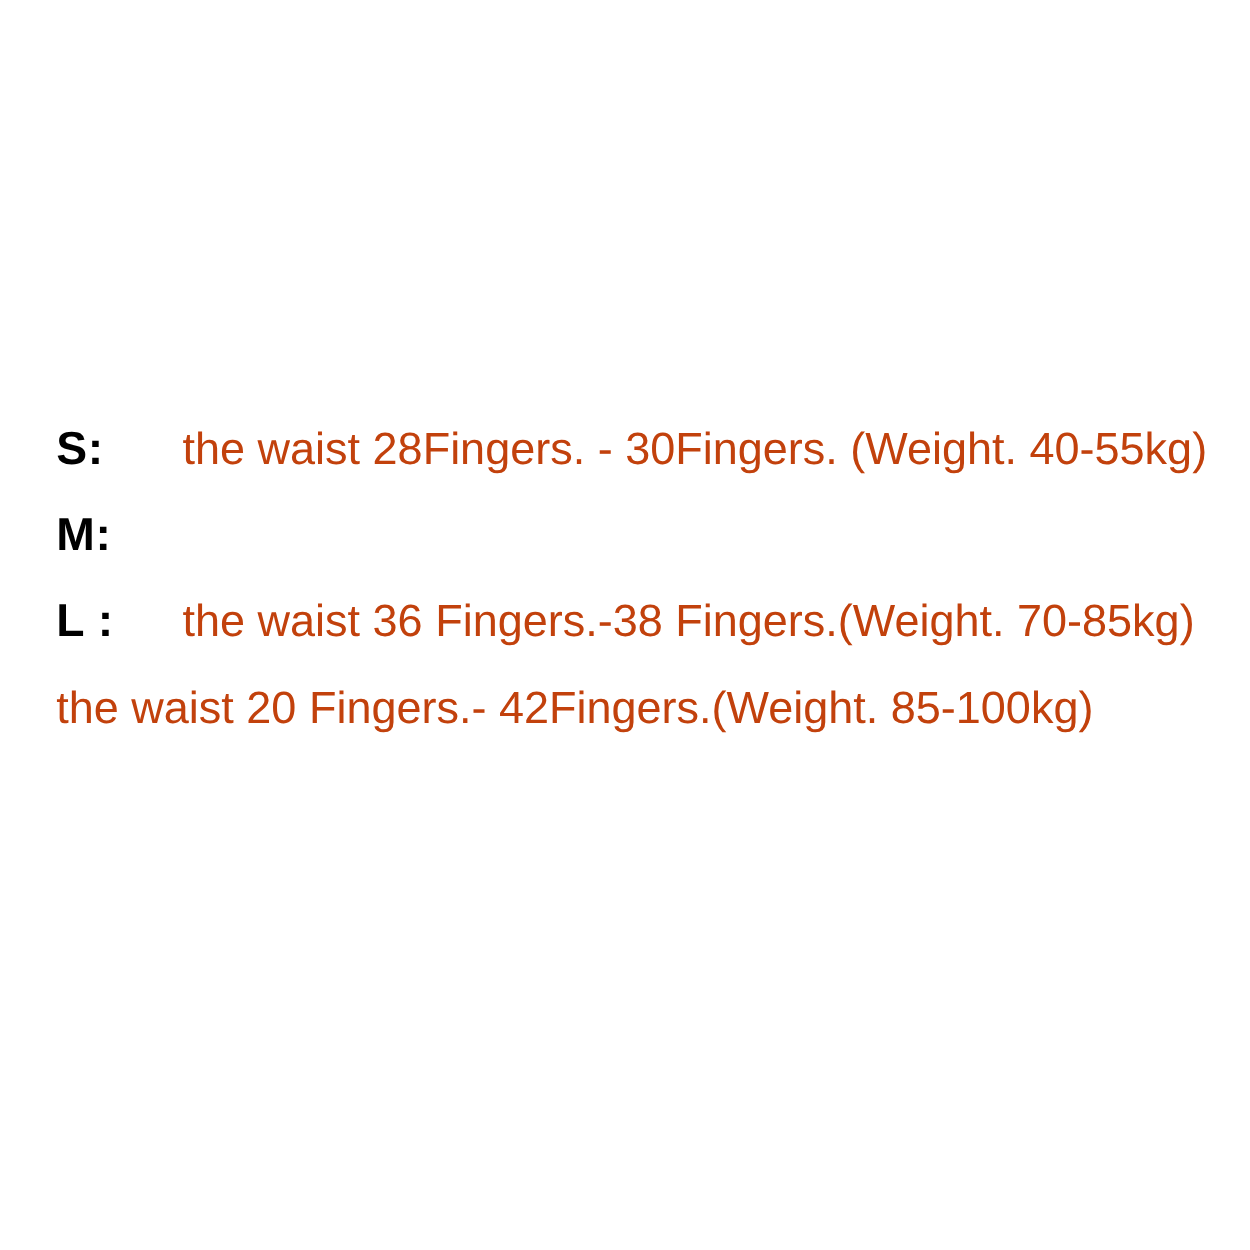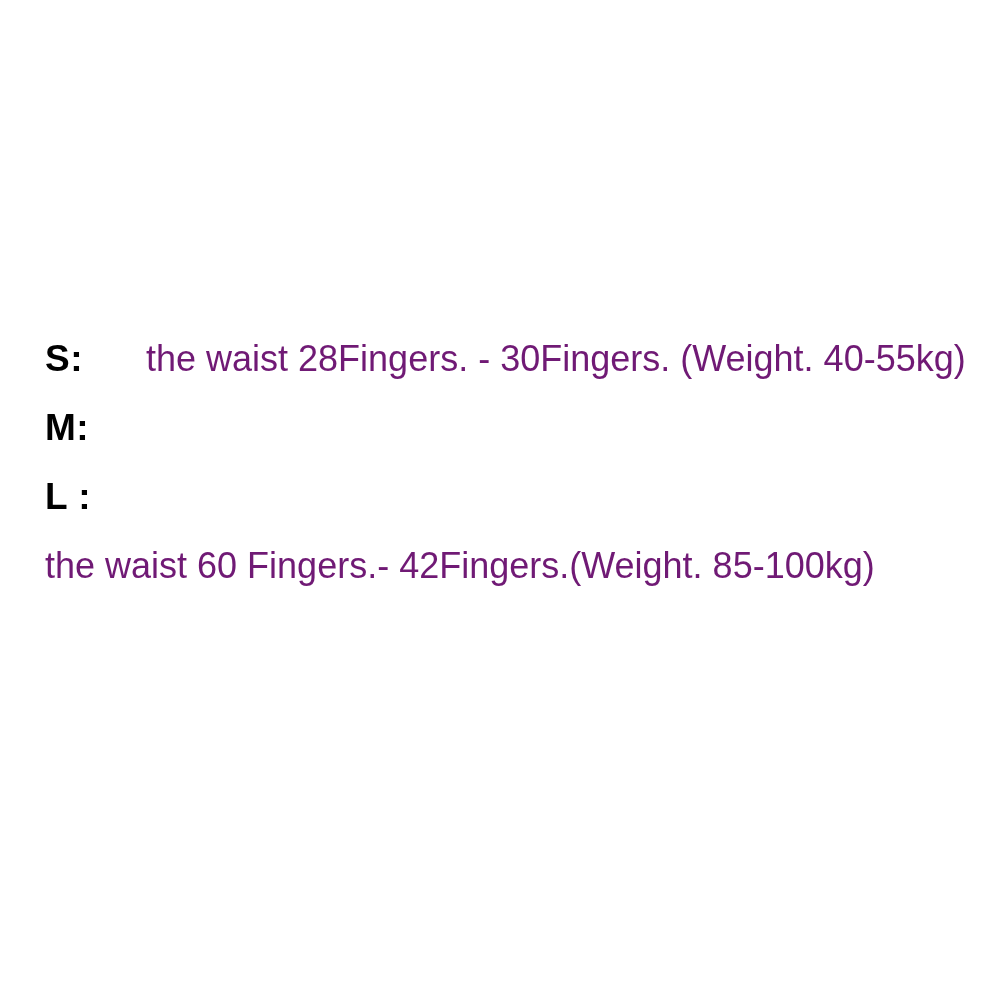--- a/index.html
+++ b/index.html
@@ -28,38 +28,39 @@
     width: 101px;
     flex: 0 0 101px;
     font-size: 37px;
     font-weight: bold;
     color: #000000;
     letter-spacing: 0.5px;
   }
   .size-description {
     font-size: 36px;
     font-weight: normal;
-    color: #701a75;
+    color: #c2410c;
   }
 </style>
 </head>
 <body>
 
 <div class="size-chart">
 
   <div class="size-row">
     <span class="size-label">S:</span>
     <span class="size-description">the waist 28Fingers. - 30Fingers. (Weight. 40-55kg)</span>
   </div>
 
   <div class="size-row">
     <span class="size-label">M:</span>
   </div>
 
   <div class="size-row">
     <span class="size-label">L :</span>
+    <span class="size-description">the waist 36 Fingers.-38 Fingers.(Weight. 70-85kg)</span>
   </div>
 
   <div class="size-row">
-    <span class="size-description">the waist 60 Fingers.- 42Fingers.(Weight. 85-100kg)</span>
+    <span class="size-description">the waist 20 Fingers.- 42Fingers.(Weight. 85-100kg)</span>
   </div>
 
 </div>
 
 </body></html>

